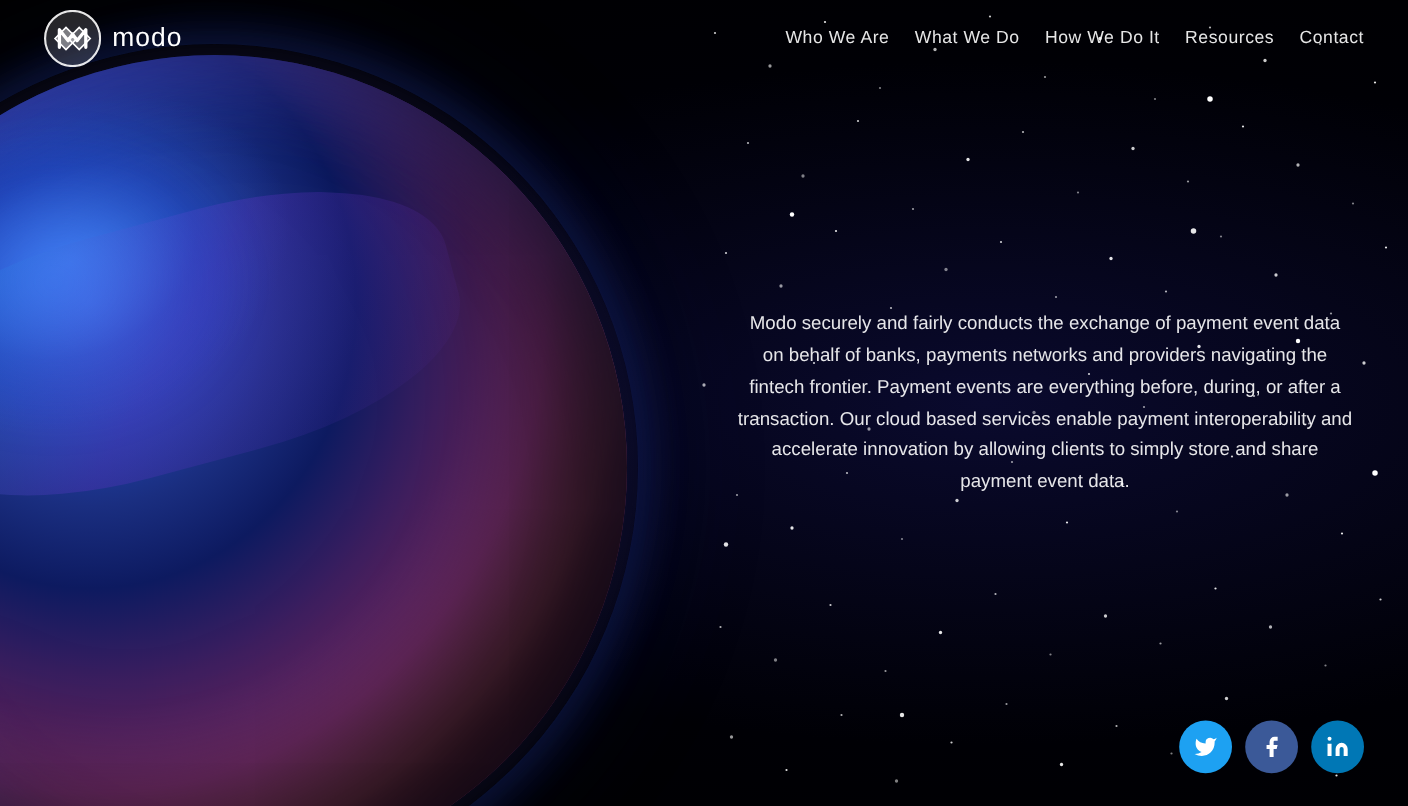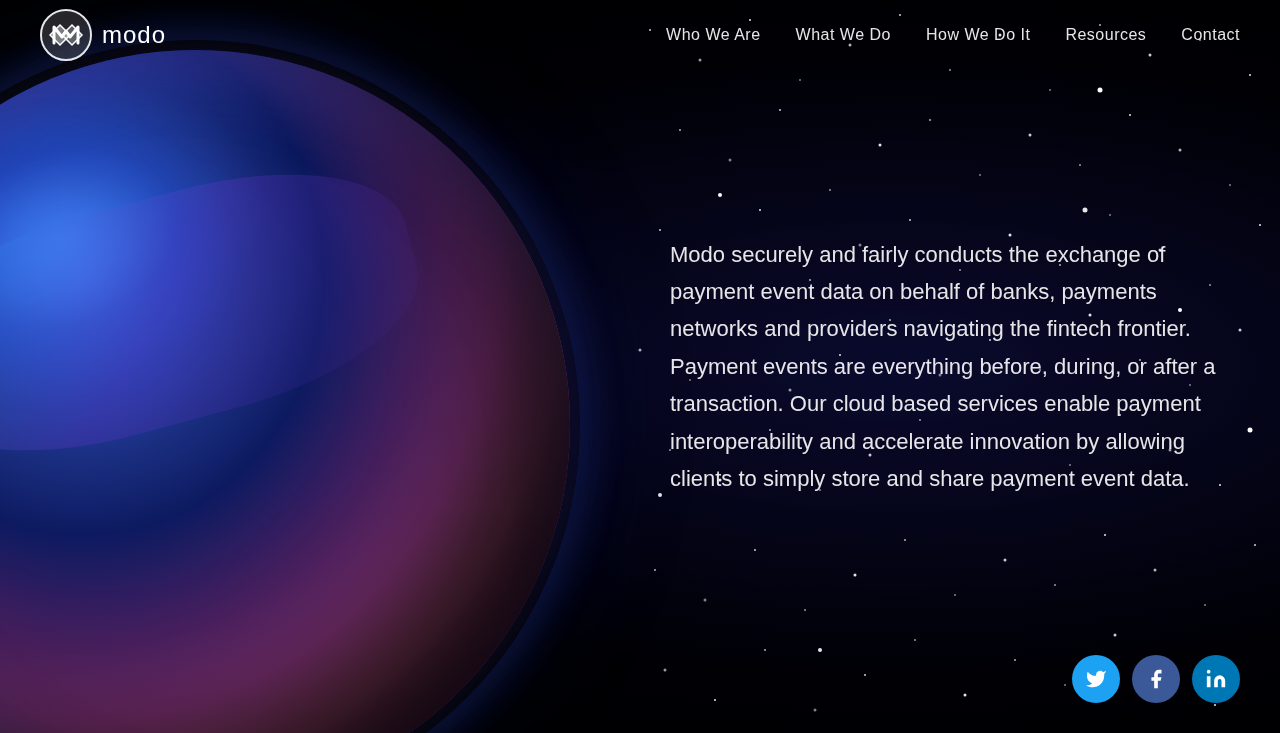--- a/index.html
+++ b/index.html
@@ -130,21 +130,21 @@
     .logo-text {
       font-size: 24px;
       font-weight: 400;
       color: #fff;
       letter-spacing: 1px;
     }
 
     .nav-links {
       display: flex;
       align-items: center;
-      gap: 35px;
+      gap: 23px;
       list-style: none;
     }
 
     .nav-links li a {
       color: #fff;
       text-decoration: none;
       font-size: 16px;
       font-weight: 400;
       letter-spacing: 0.5px;
       opacity: 0.9;
@@ -168,24 +168,25 @@
     .headline {
       font-size: 64px;
       font-weight: 700;
       line-height: 1.1;
       margin-bottom: 35px;
       letter-spacing: -1px;
       color: #fff;
     }
 
     .description {
-      font-size: 22px;
+      font-size: 17px;
       line-height: 1.7;
       color: rgba(255,255,255,0.9);
       max-width: 580px;
+      text-align: center;
     }
 
     
     .social-bar {
       position: absolute;
       bottom: 30px;
       right: 40px;
       display: flex;
       gap: 12px;
       z-index: 10;

